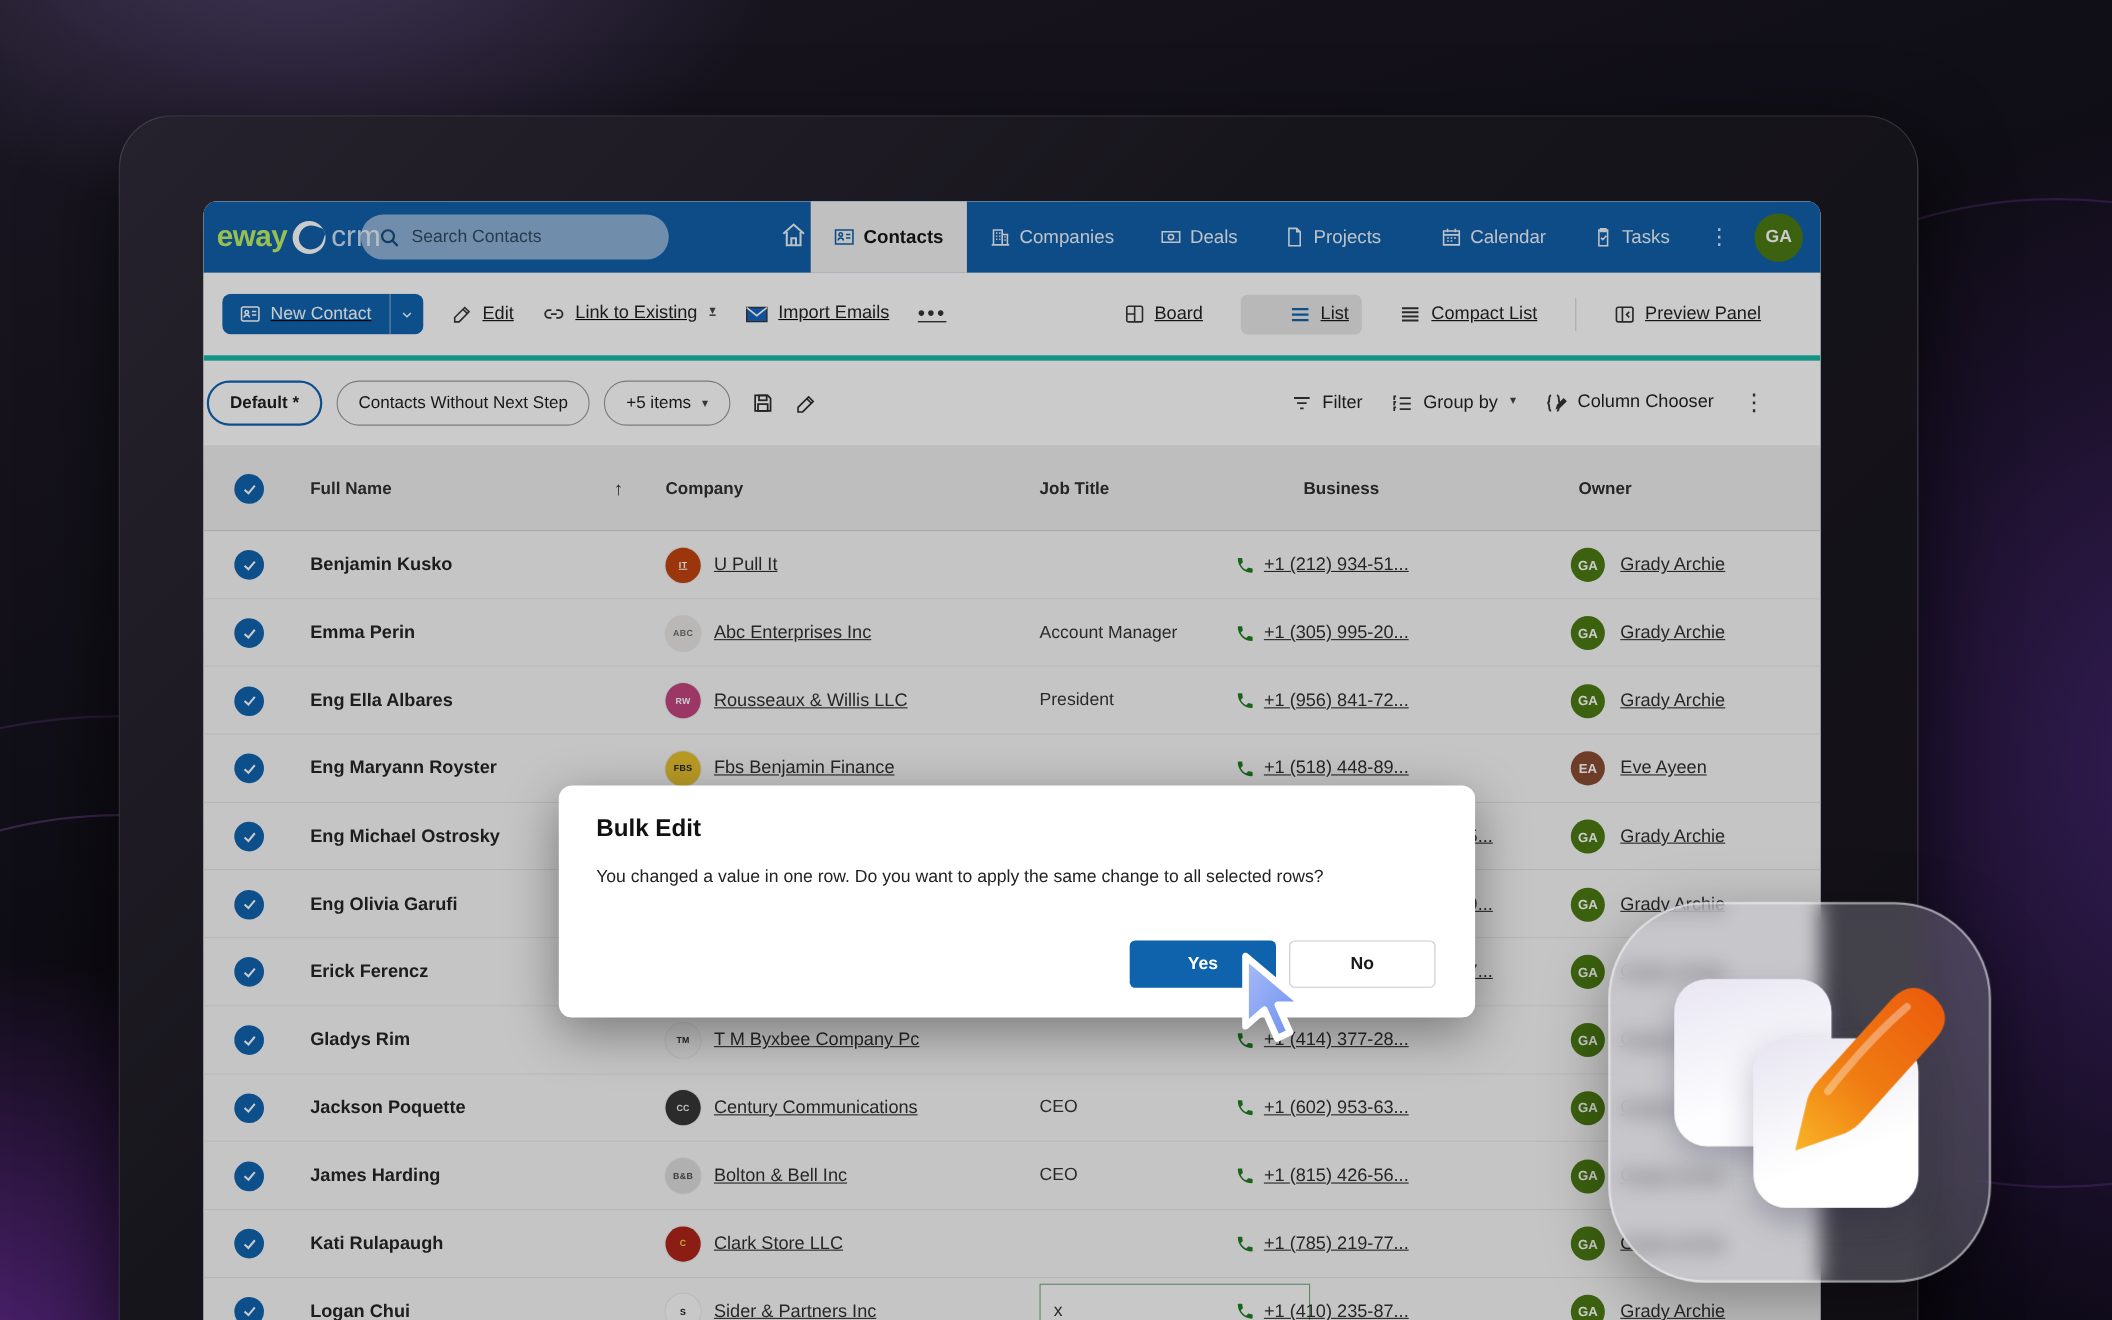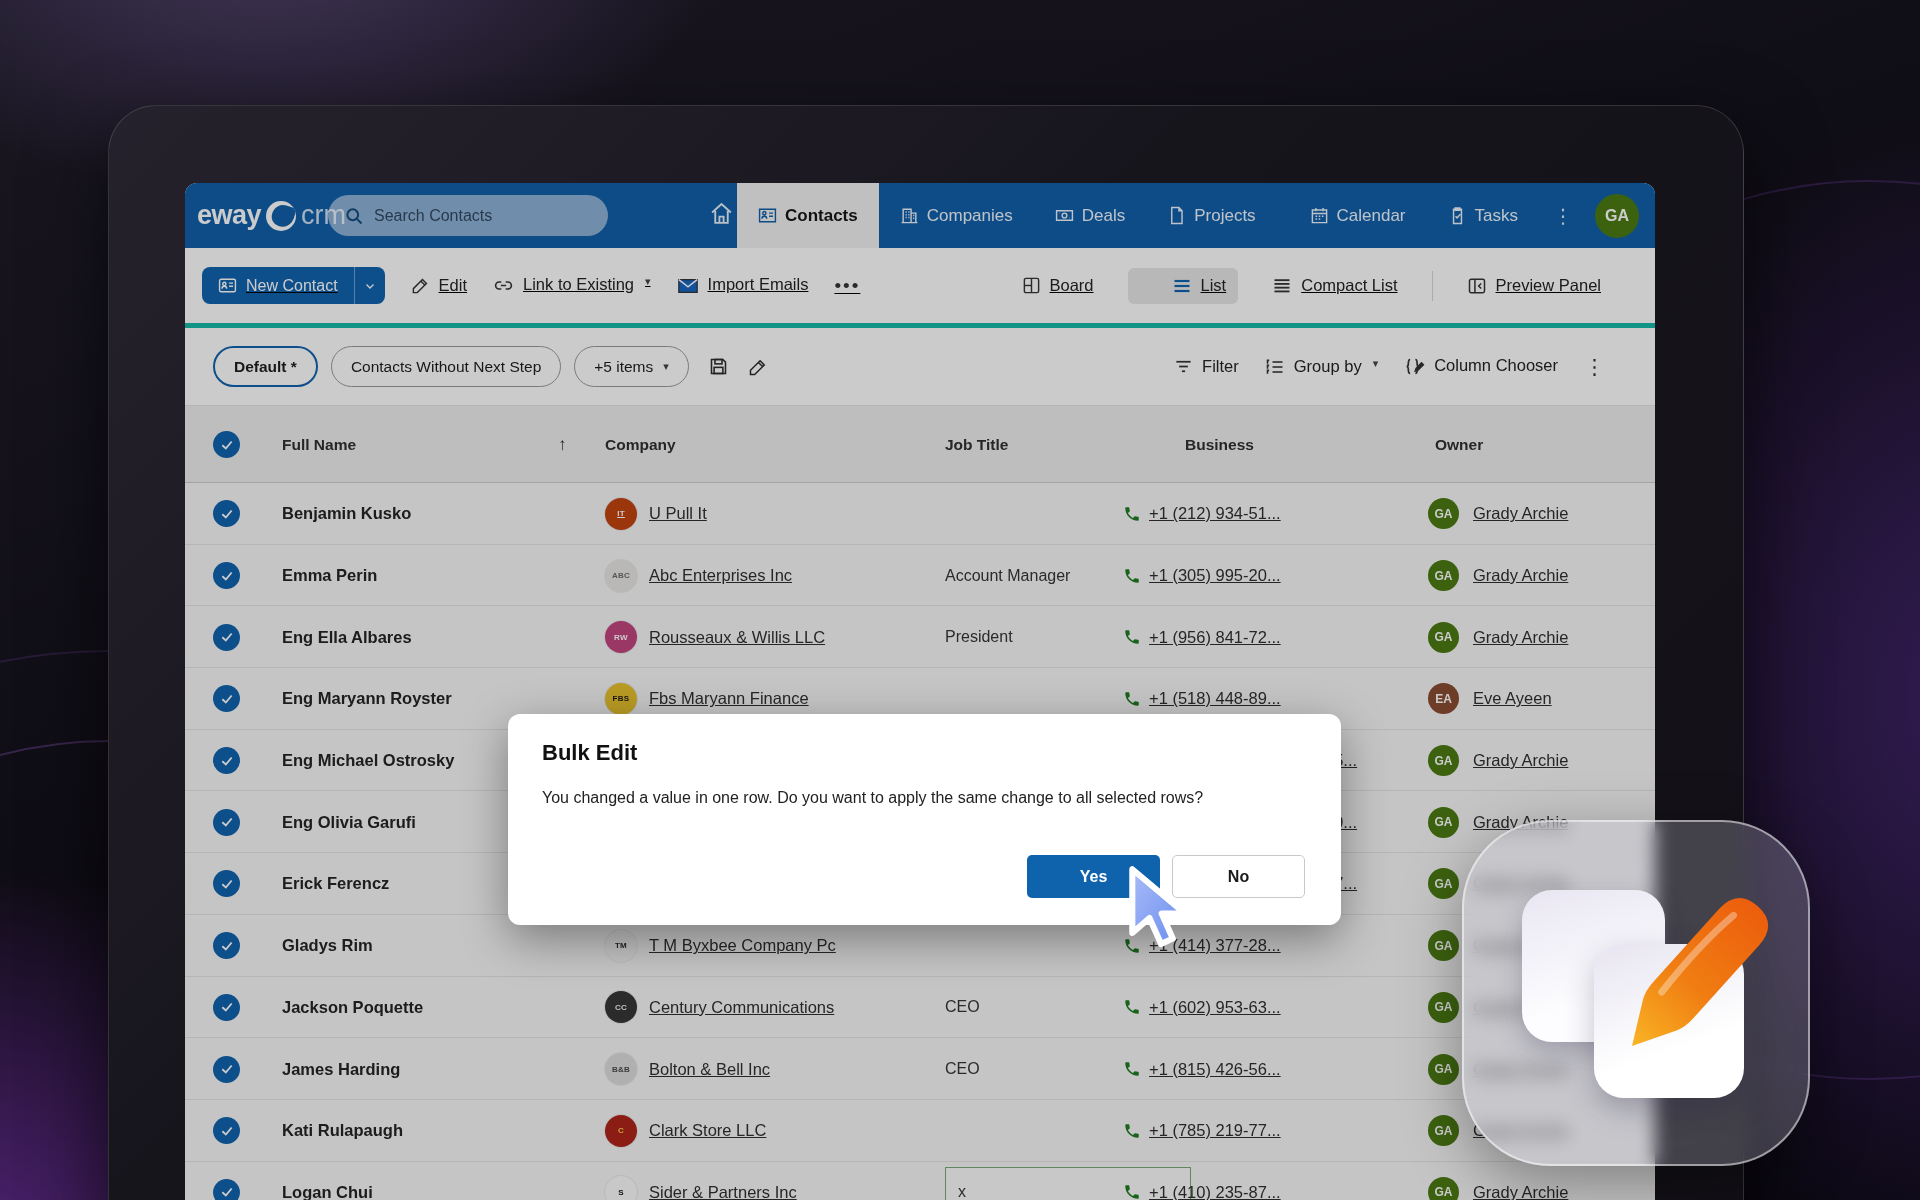--- a/index.html
+++ b/index.html
@@ -24,21 +24,21 @@
     border:1px solid rgba(255,255,255,.14);
     box-shadow:0 30px 80px rgba(0,0,0,.6);}
 
   
   .window{position:absolute;left:185px;top:183px;width:1470px;height:1017px;
     border-radius:12px 12px 0 0;overflow:hidden;background:#f8f8f8;}
 
   
   .appbar{position:relative;height:65px;background:#0f5fa8;display:flex;align-items:center;}
   .brand{position:absolute;left:12px;top:0;height:65px;display:flex;align-items:center;gap:5px;}
-  .brand .b1{color:#ffffff;font-size:27px;font-weight:bold;letter-spacing:-.5px;}
+  .brand .b1{color:#bef264;font-size:27px;font-weight:bold;letter-spacing:-.5px;}
   .brand .b2{color:#cfe0f2;font-size:27px;font-weight:300;}
   .brand .bicon{width:30px;height:30px;border-radius:50%;background:#fff;position:relative;overflow:hidden;}
   .brand .bicon::after{content:"";position:absolute;left:6px;top:4px;width:22px;height:22px;
     background:#0f5fa8;border-radius:50% 0 55% 45%;transform:rotate(18deg);}
   .searchpill{position:absolute;left:143px;top:12px;width:280px;height:41px;border-radius:21px;
     background:rgba(255,255,255,.52);display:flex;align-items:center;gap:10px;padding:0 16px;}
   .searchpill input{border:none;outline:none;background:transparent;font-size:16px;color:#20354a;width:200px;
     font-family:"Liberation Sans",sans-serif;}
   .searchpill input::placeholder{color:#2c4258;opacity:.95;}
   .homebtn{position:absolute;left:524px;top:18px;color:#e8f1fa;}
@@ -67,21 +67,21 @@
   .tb-dots{font-size:19px;color:#333;letter-spacing:2px;cursor:pointer;}
   .tb-right{margin-left:auto;display:flex;align-items:center;gap:22px;padding-right:42px;}
   .viewbtn{display:flex;align-items:center;gap:9px;font-size:16.5px;color:#222;cursor:pointer;
     padding:8px 12px;border-radius:6px;background:none;border:none;font-family:"Liberation Sans",sans-serif;}
   .viewbtn.active{background:#e7e7e7;padding-left:44px;}
   .vdiv{width:1px;height:30px;background:#d7d7d7;}
 
   
   .filterbar{position:relative;height:78px;background:#ffffff;border-bottom:1px solid #e5e5e5;
     display:flex;align-items:center;}
-  .fb-left{display:flex;align-items:center;gap:13px;padding-left:28px;}
+  .fb-left{display:flex;align-items:center;gap:13px;padding-left:3px;}
   .pill{height:41px;border-radius:21px;display:flex;align-items:center;gap:8px;padding:0 19px;
     font-size:15.5px;color:#1c1c1c;background:transparent;cursor:pointer;border:1px solid #9a9a9a;
     font-family:"Liberation Sans",sans-serif;}
   .pill.viewsel{border:2px solid #0f62ac;font-weight:bold;}
   .iconbtn{background:none;border:none;cursor:pointer;display:flex;align-items:center;margin-left:6px;}
   .fb-right{margin-left:auto;display:flex;align-items:center;gap:26px;padding-right:50px;}
 
   
   .thead{position:relative;height:77px;background:#efefef;border-bottom:1px solid #cfcfcf;}
   .thead .hc{position:absolute;top:0;height:77px;display:flex;align-items:center;
@@ -458,21 +458,21 @@
     <span class="cell ccell">
       <span class="chk">
         <svg width="14" height="14" viewBox="0 0 24 24" fill="none" stroke="#fff" stroke-width="3.2">
               <path d="M4 12.5 L10 18 L20 6"></path>
             </svg>
       </span>
     </span>
     <span class="cell c-name">Eng Maryann Royster</span>
     <span class="cell c-company">
       <span class="clogo" style="background: rgb(232, 194, 42); color: rgb(28, 28, 28);">FBS</span>
-      <a class="link">Fbs Maryann Finance</a>
+      <a class="link">Fbs Benjamin Finance</a>
     </span>
     <span class="cell c-job">
       <span class="jobplain"></span>
 
     </span>
     <span class="cell c-phone">
       <svg class="phoneicon" width="18" height="18" viewBox="0 0 24 24" fill="#1e7b1e">
             <path d="M6.6 10.8c1.5 2.9 3.7 5.1 6.6 6.6l2.2-2.2c.3-.3.7-.4 1-.2 1.1.4 2.3.6 3.6.6.6 0 1 .4 1 1V20c0 .6-.4 1-1 1C10.6 21 3 13.4 3 4c0-.6.4-1 1-1h3.5c.6 0 1 .4 1 1 0 1.2.2 2.4.6 3.6.1.3 0 .7-.2 1l-2.3 2.2z"></path>
           </svg>
       <a class="link">+1 (518) 448-89...</a>

